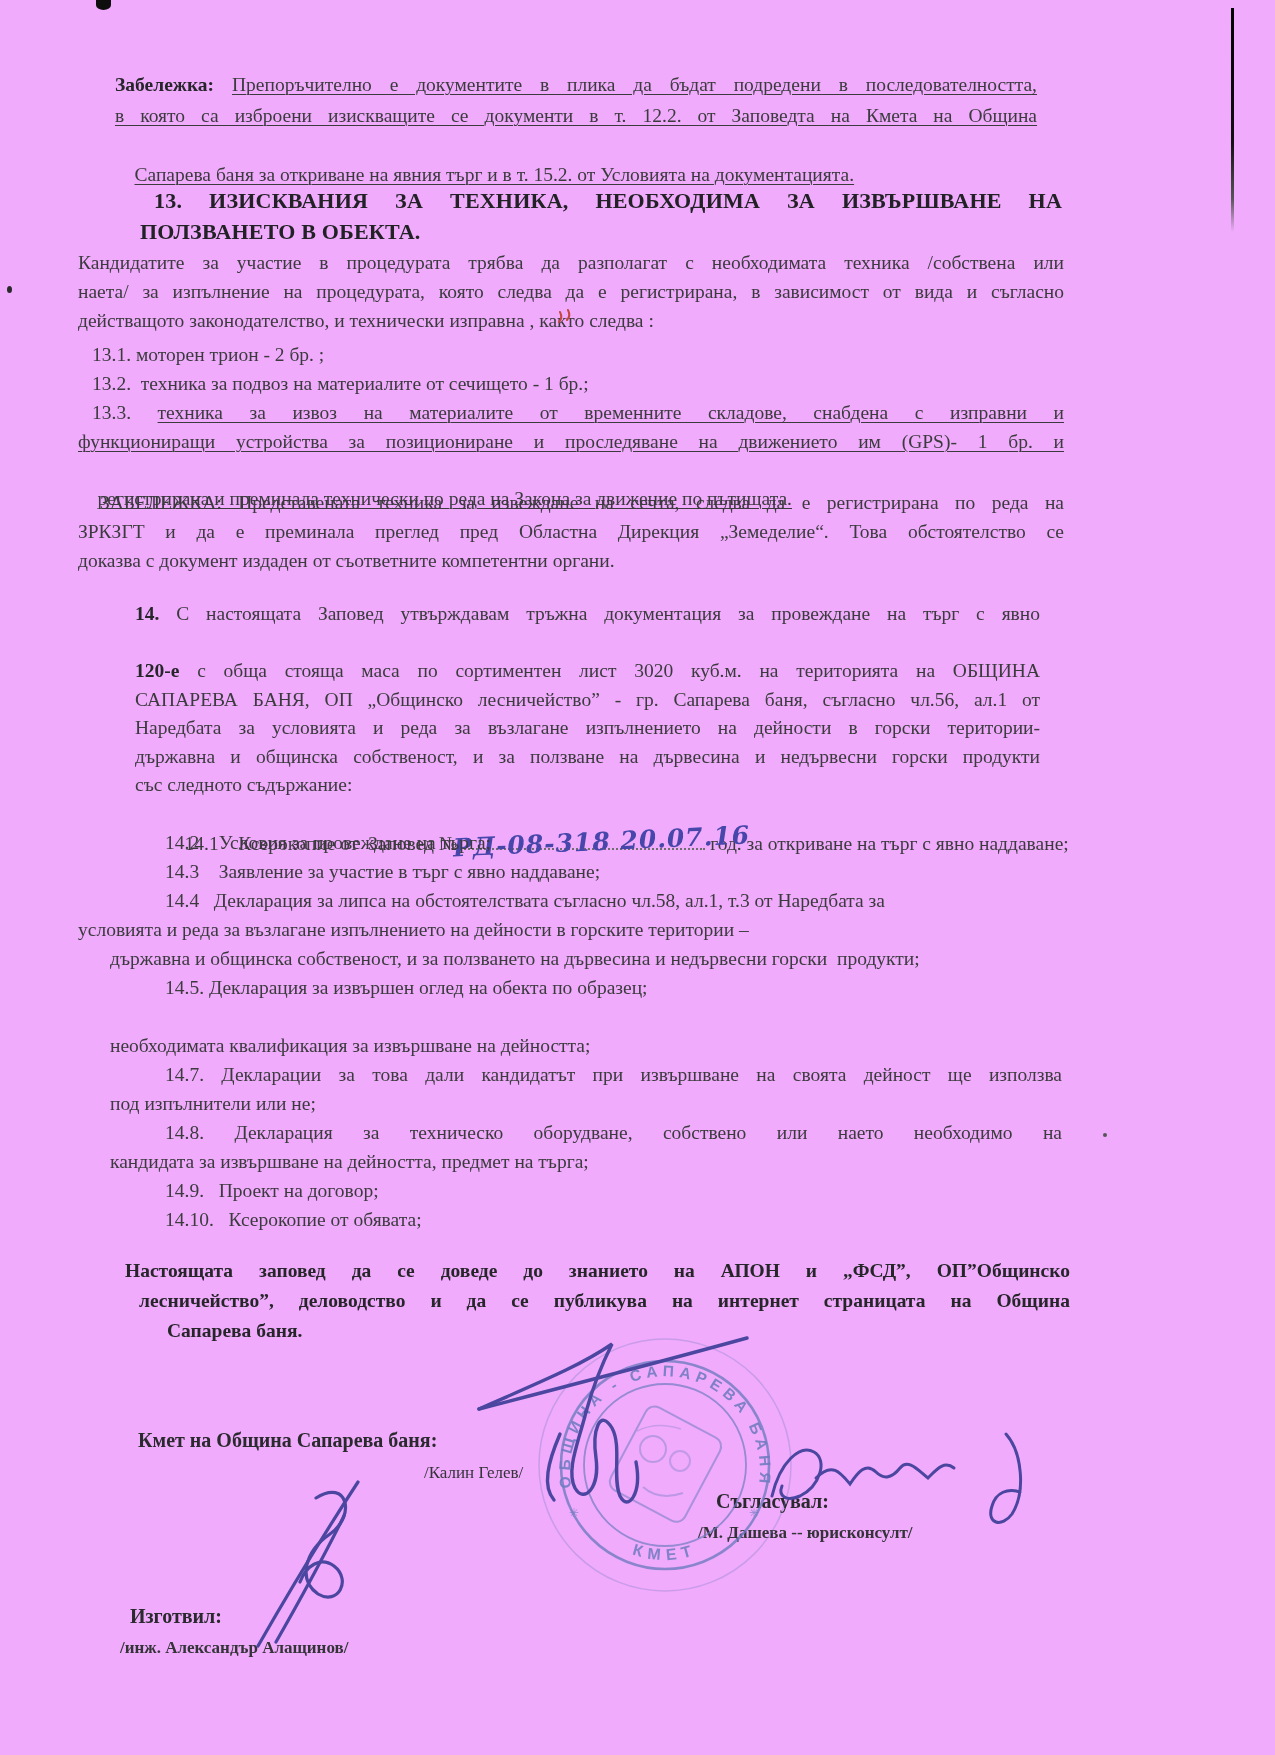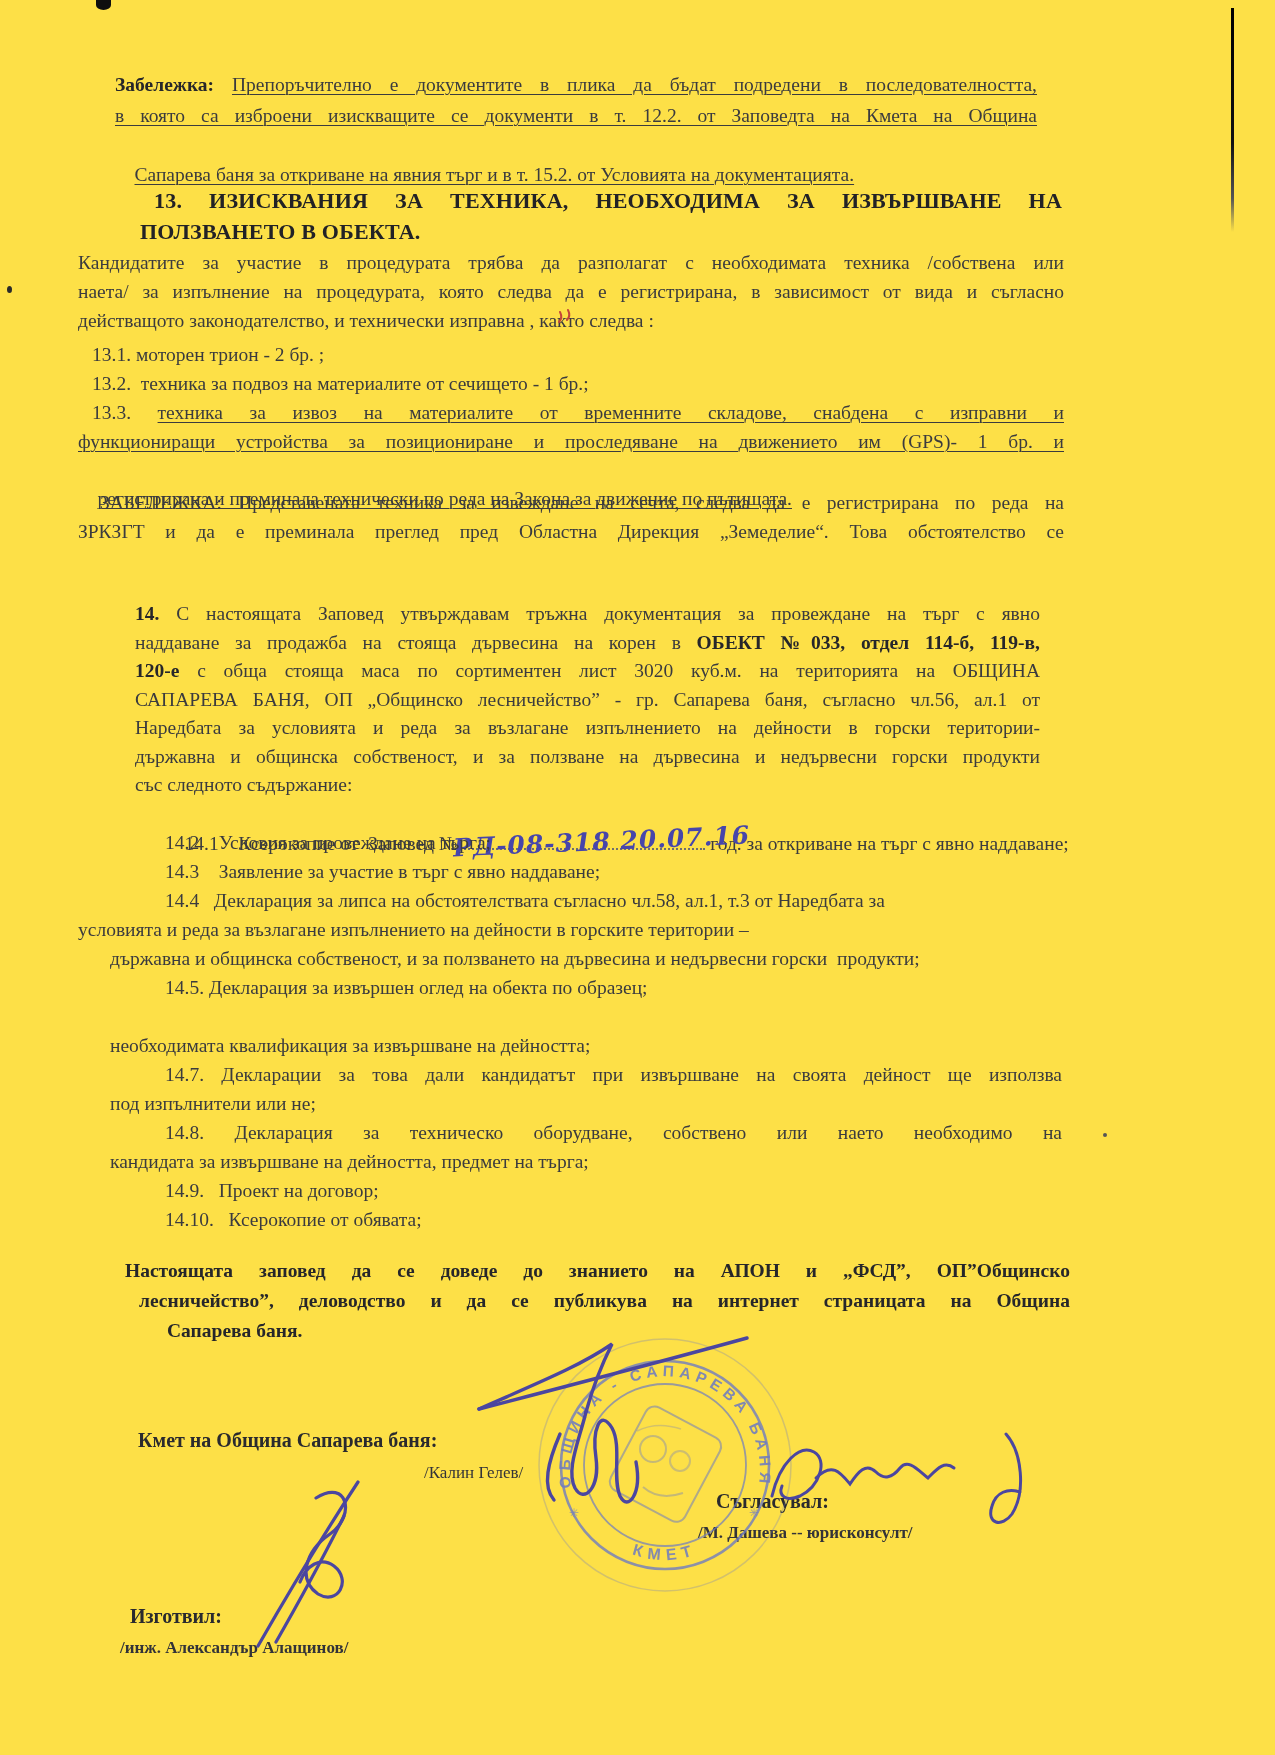--- a/index.html
+++ b/index.html
@@ -1,18 +1,18 @@
 <!DOCTYPE html>
 <html><head>
 <meta charset="utf-8">
 <style>
   html,body{margin:0;padding:0;background:#e8e8e8;}
   .page{
     position:relative;width:1275px;height:1755px;margin:0 auto;
-    background:#fde047;overflow:hidden;
+    background:#f0abfc;overflow:hidden;
     font-family:"Liberation Serif", serif;color:#3b3b3e;
   }
   .line{position:absolute;font-size:19.5px;line-height:28px;white-space:pre;}
   .j{white-space:normal;text-align:justify;text-align-last:justify;}
   .b{font-weight:bold;color:#26262a;}
   .u{text-decoration:underline;text-underline-offset:3px;text-decoration-thickness:1.4px;}
   .hb{font-weight:bold;color:#222226;font-size:22px;letter-spacing:.2px;}
   .sig-label{font-weight:bold;color:#2a2a2e;font-size:20px;}
   .sig-name{color:#333338;font-size:17px;}
   .sig-name.b{font-weight:bold;}
@@ -70,28 +70,25 @@
   </div>
   <div class="line j" style="top:428px;left:78px;width:986px">
     <span class="u">функциониращи устройства за позициониране и проследяване на движението им (GPS)- 1 бр. и</span>
   </div>
   <div class="line" style="top:457px;left:78px">
     <span class="u">регистрирана и преминала технически по реда на Закона за движение по пътищата.</span>
   </div>
 
   <div class="line j" style="top:489px;left:78px;width:986px;padding-left:22px;box-sizing:border-box">ЗАБЕЛЕЖКА: Представената техника за извеждане на сечта, следва да е регистрирана по реда на</div>
   <div class="line j" style="top:518px;left:78px;width:986px">ЗРКЗГТ и да е преминала преглед пред Областна Дирекция „Земеделие“. Това обстоятелство се</div>
+  <div class="line" style="top:547px;left:78px">доказва с документ издаден от съответните компетентни органи.</div>
 
   <div class="line j" style="top:600px;left:135px;width:905px">
     <span class="b">14.</span>
     <span>С настоящата Заповед утвърждавам тръжна документация за провеждане на търг с явно</span>
-  </div>
-  <div class="line j" style="top:629px;left:135px;width:905px">
-    <span>наддаване за продажба на стояща дървесина на корен в</span>
-    <span class="b">ОБЕКТ №033, отдел 114-б, 119-в,</span>
   </div>
   <div class="line j" style="top:657px;left:135px;width:905px">
     <span class="b">120-е</span>
     <span>с обща стояща маса по сортиментен лист  3020 куб.м. на територията на ОБЩИНА</span>
   </div>
   <div class="line j" style="top:686px;left:135px;width:905px">САПАРЕВА БАНЯ, ОП „Общинско лесничейство” - гр. Сапарева баня, съгласно чл.56, ал.1 от</div>
   <div class="line j" style="top:714px;left:135px;width:905px">Наредбата за условията и реда за възлагане изпълнението на дейности в горски територии-</div>
   <div class="line j" style="top:743px;left:135px;width:905px">държавна и общинска собственост, и за ползване на дървесина и недървесни горски продукти</div>
   <div class="line" style="top:771px;left:135px">със следното съдържание:</div>
 

